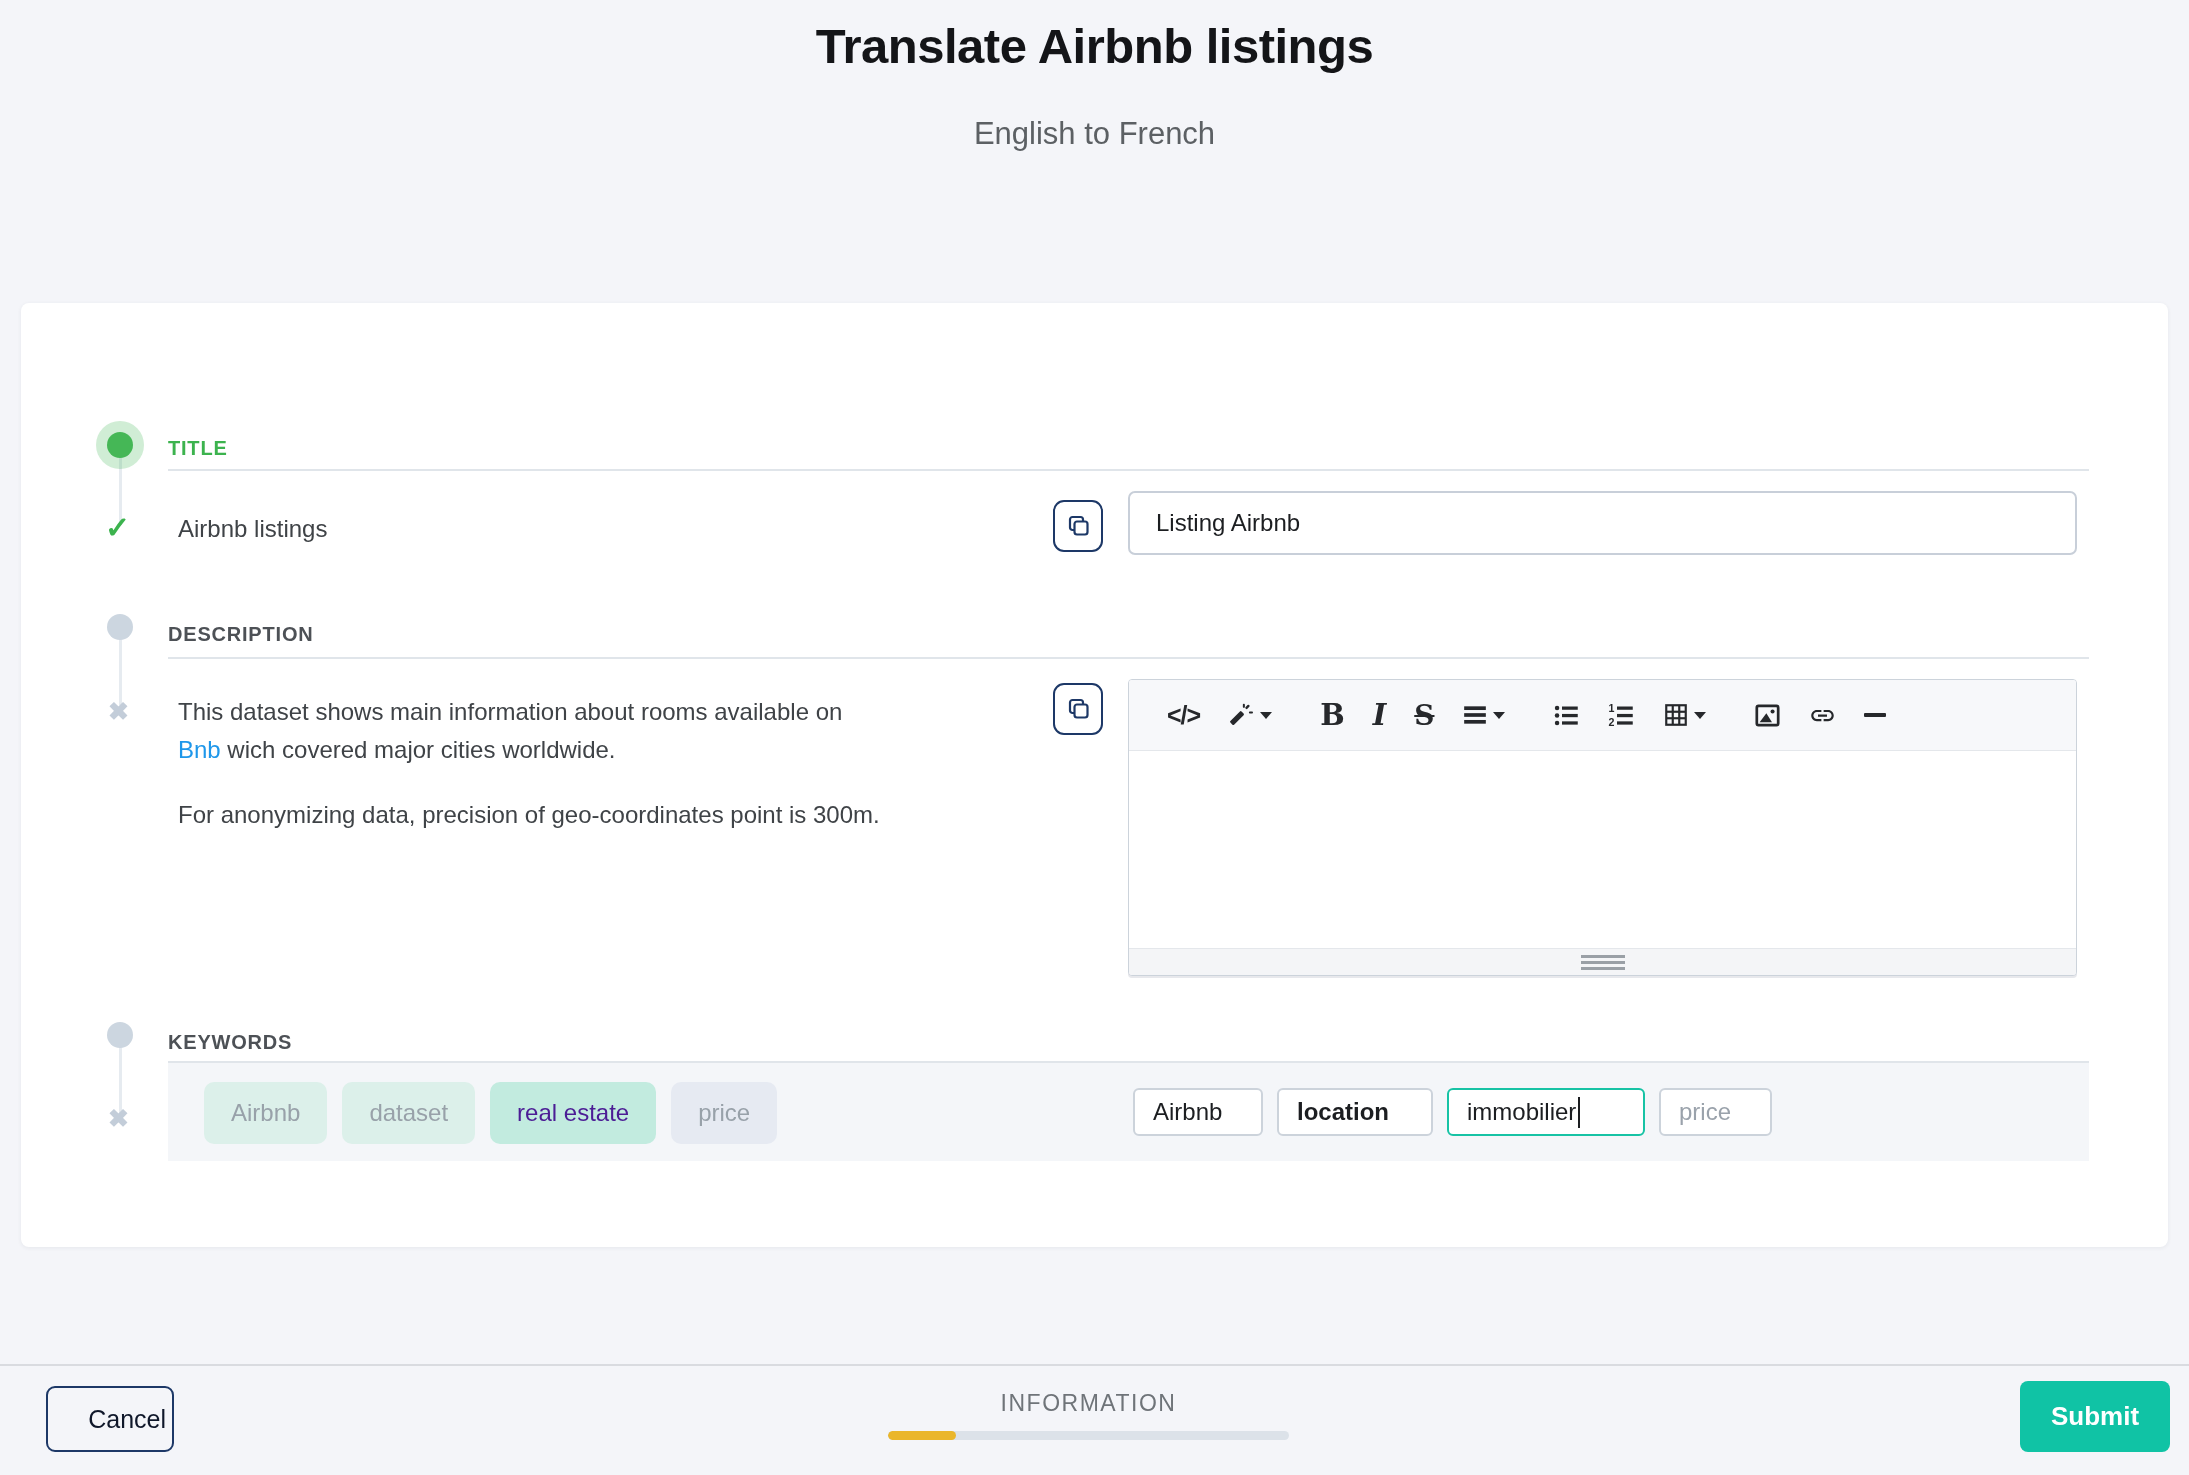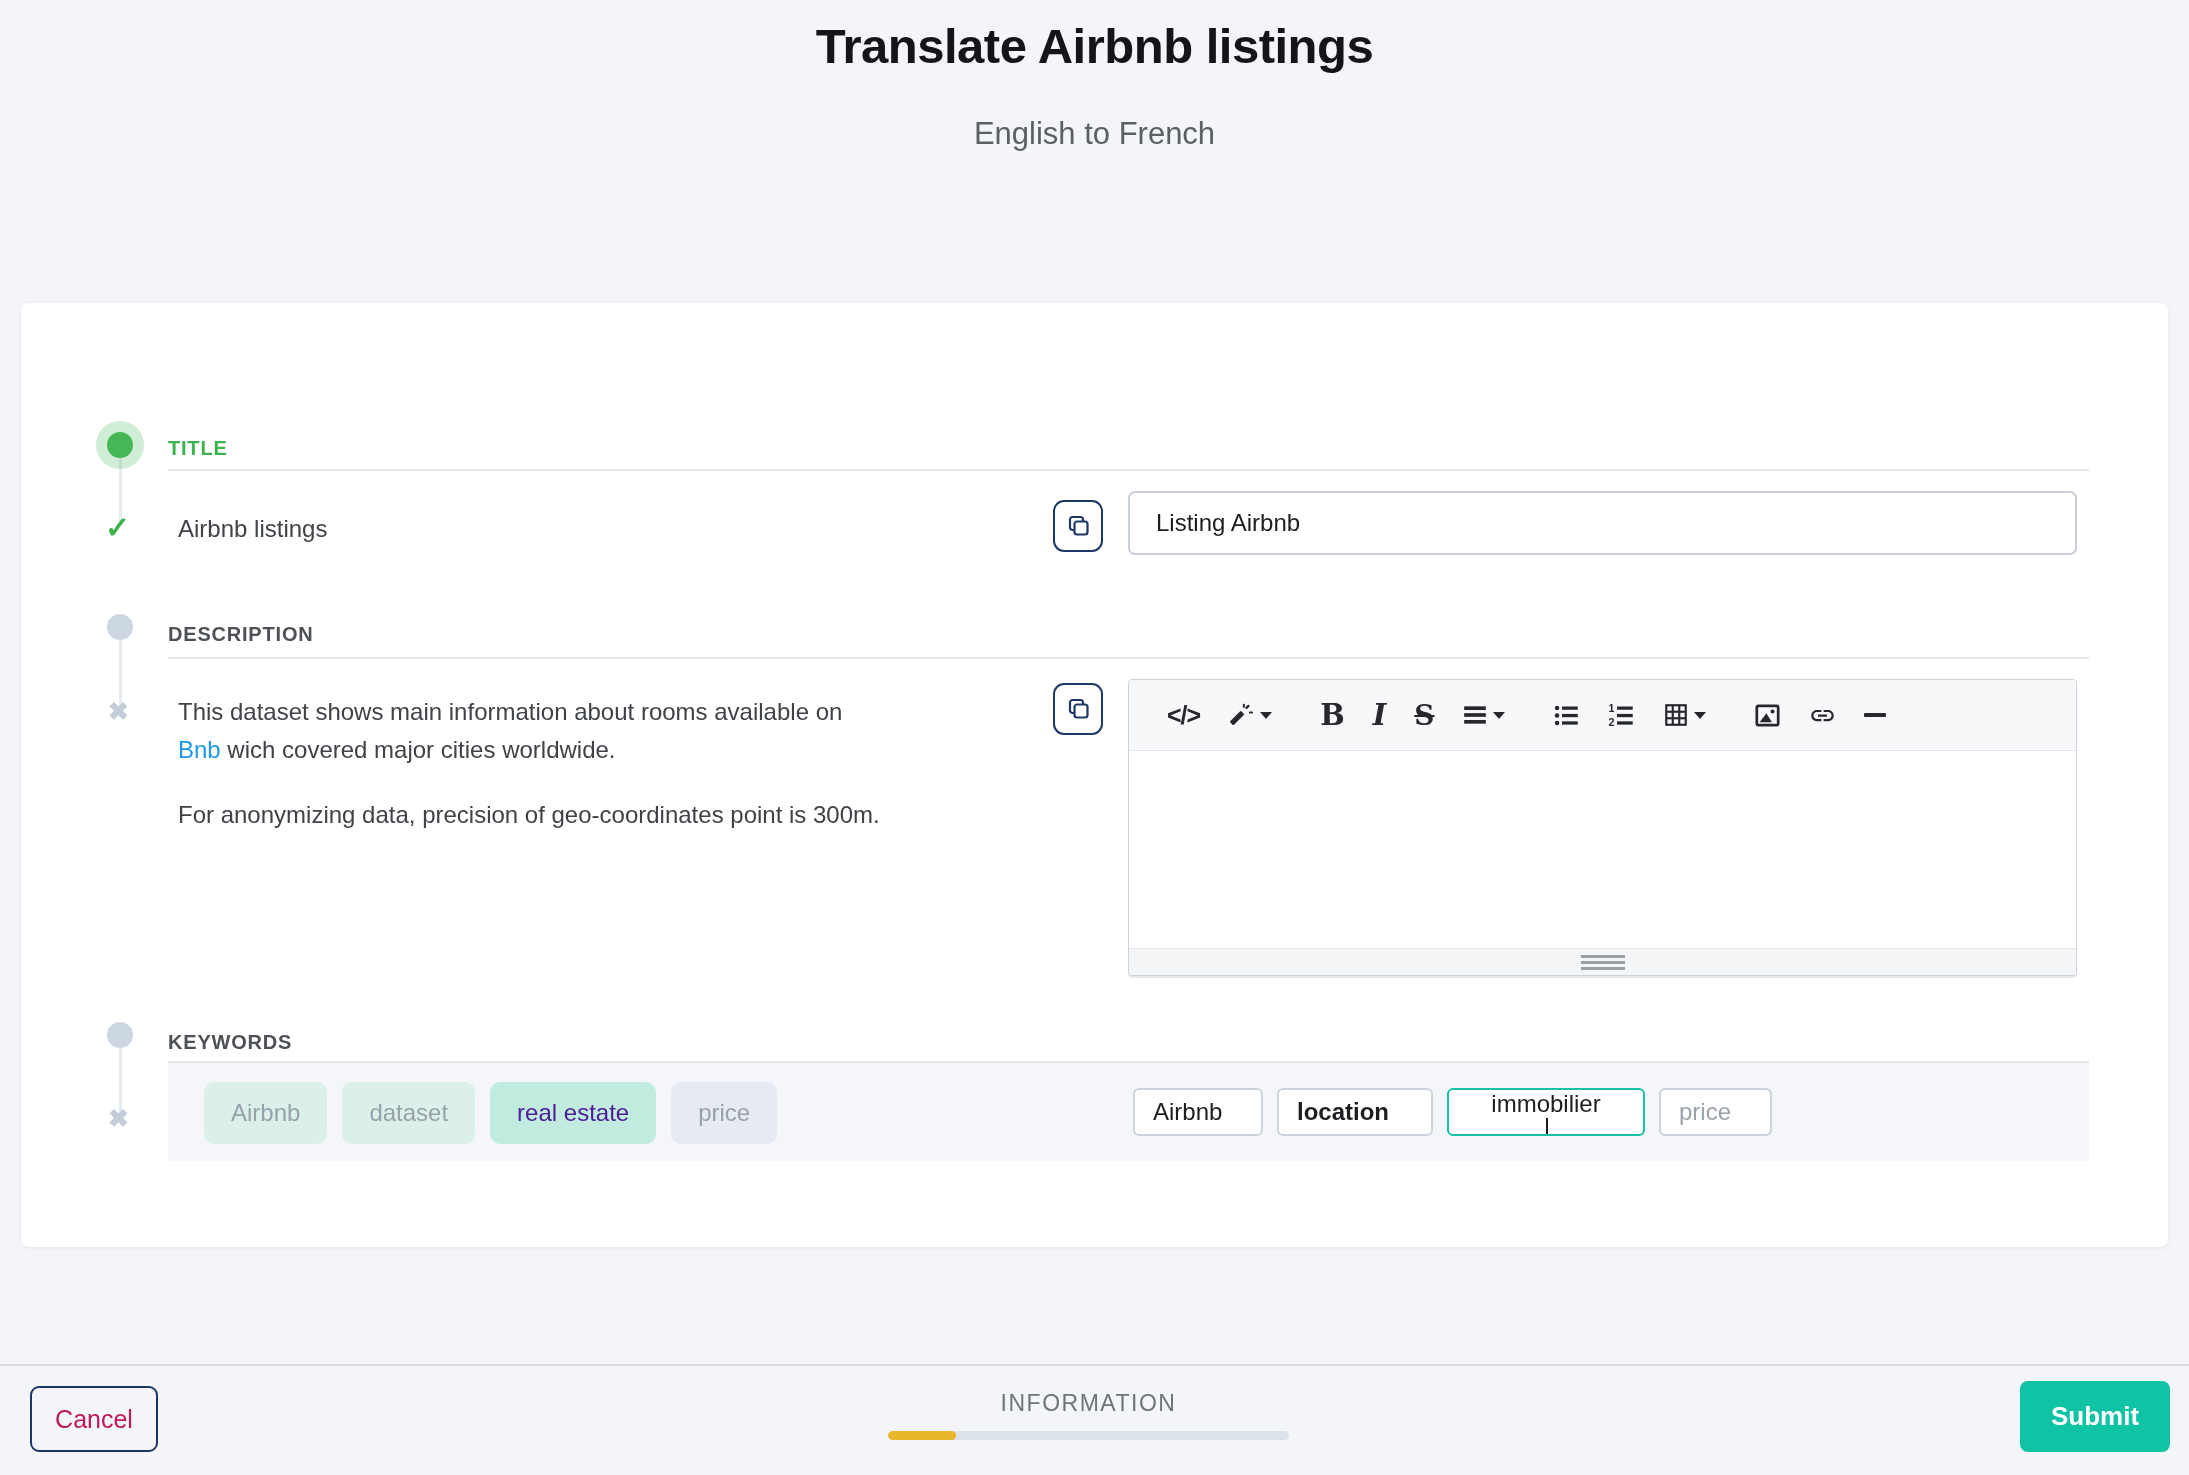--- a/index.html
+++ b/index.html
@@ -87,23 +87,23 @@
   .kw-input{
     height:48px;box-sizing:border-box;border:2px solid #ccd3db;border-radius:6px;background:#fff;
     display:flex;align-items:center;padding:0 18px;font-size:24px;color:#1c1e21;cursor:text;white-space:nowrap;
   }
   .kw-input.focused{border:2.5px solid #17c3a5;}
   .kw-input.placeholder{color:#9aa2ab;}
   .caret-bar{width:2px;height:31px;background:#1c1e21;margin-left:2px;}
   
   .footer{position:absolute;left:0;top:1364px;width:2189px;height:111px;border-top:2px solid #d9dbe0;background:#f4f5f9;}
   .cancel-btn{
-    position:absolute;left:30px;top:20px;width:128px;height:66px;box-sizing:border-box;
-    border:2.5px solid #1d3867;border-radius:9px;background:transparent;color:#be185d;
-    font-size:25px;font-family:"Liberation Sans",sans-serif;cursor:pointer;
+    position:absolute;left:46px;top:20px;width:128px;height:66px;box-sizing:border-box;
+    border:2.5px solid #1d3867;border-radius:9px;background:transparent;color:#0f172a;
+    font-size:25px;font-family:"Liberation Sans",sans-serif;cursor:pointer;text-align:right;
   }
   .progress-wrap{position:absolute;left:888px;top:24px;width:401px;}
   .progress-label{text-align:center;font-size:23px;color:#6f7479;letter-spacing:1.5px;}
   .progress-track{margin-top:14px;width:100%;height:9px;border-radius:5px;background:#dce2e9;overflow:hidden;}
   .progress-fill{height:100%;border-radius:5px;background:#eab62b;width:0;}
   .submit-btn{
     position:absolute;left:2020px;top:15px;width:150px;height:71px;border:none;border-radius:8px;
     background:#10c3a5;color:#ffffff;font-size:26px;font-weight:bold;
     font-family:"Liberation Sans",sans-serif;cursor:pointer;
   }
@@ -251,21 +251,21 @@
       <span class="kw-tag active">real estate</span>
       <span class="kw-tag muted">price</span>
     </div>
     <div class="kw-inputs">
       <div class="kw-input" style="width:130px;" role="textbox">
           <span>Airbnb</span>
         </div>
       <div class="kw-input" style="width:156px;font-weight:bold;" role="textbox">
           <span>location</span>
         </div>
-      <div class="kw-input focused" style="width:198px;flex-direction:column;" role="textbox">
+      <div class="kw-input focused" style="width:198px;" role="textbox">
           <span>immobilier</span>
           <span class="caret-bar"></span>
         </div>
       <div class="kw-input placeholder" style="width:113px;" role="textbox">
           <span>price</span>
         </div>
     </div>
   </div>
 
 </main>

